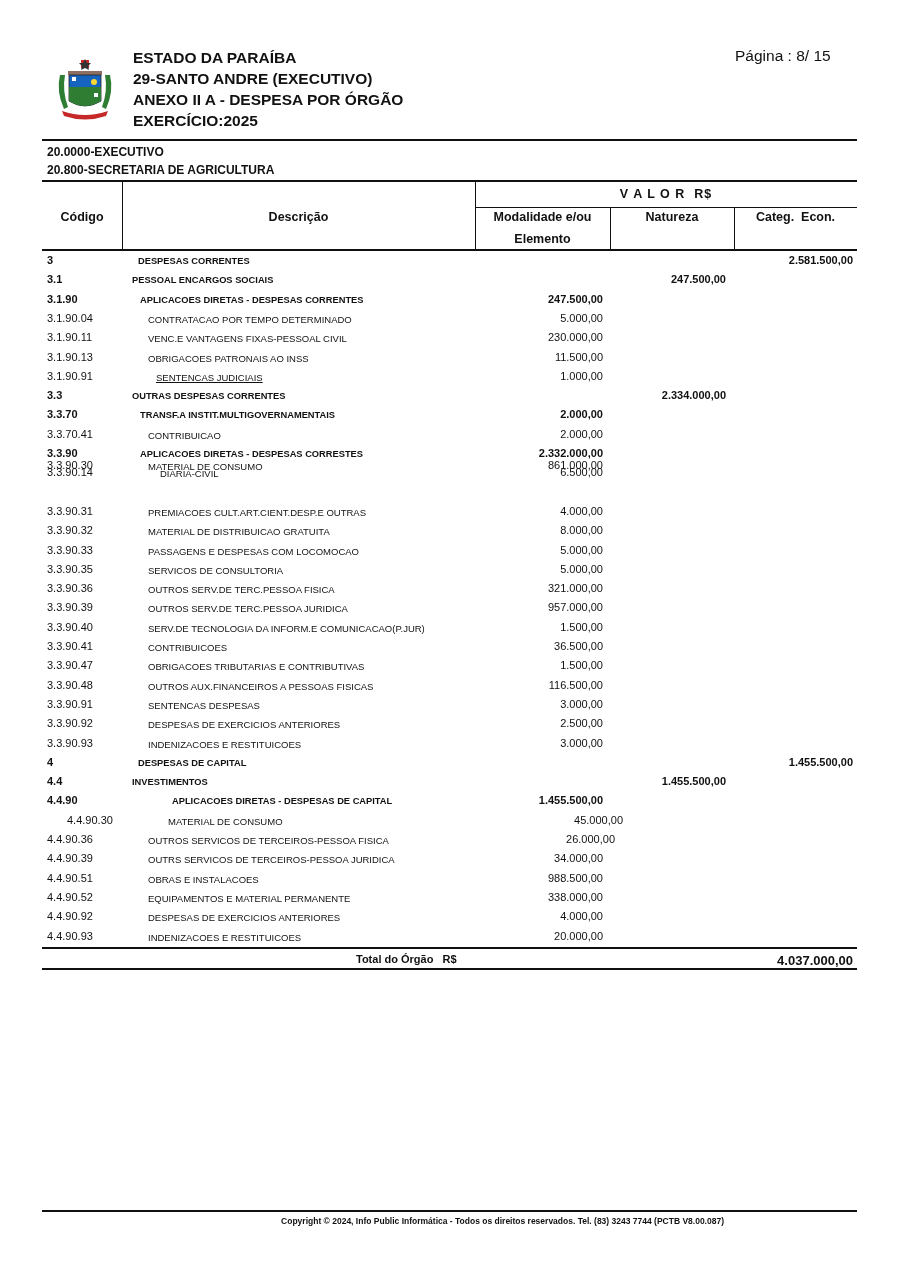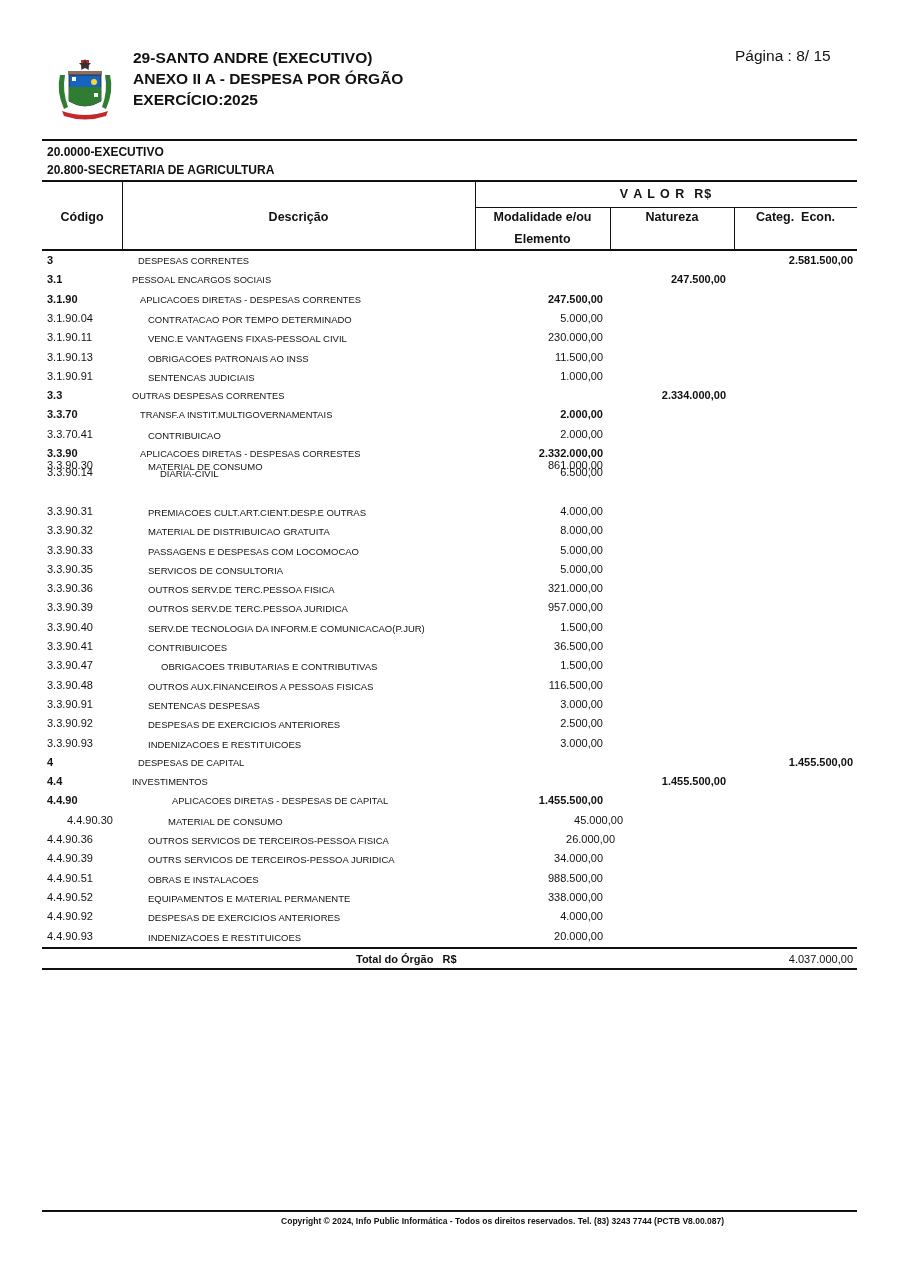--- a/index.html
+++ b/index.html
@@ -10,26 +10,26 @@
   .page-num { position: absolute; left: 735px; top: 47px; font-size: 15.5px; }
   .rule { position: absolute; left: 42px; width: 815px; background: #111; }
   .org { position: absolute; left: 47px; font-weight: bold; font-size: 12px; }
   .vline { position: absolute; width: 1px; background: #111; }
   .th { position: absolute; font-weight: bold; font-size: 12.5px; text-align: center; }
   .row { position: absolute; left: 0; width: 900px; height: 19px; font-size: 10.5px; }
   .row .code { position: absolute; left: 47px; top: 0; font-size: 11px; }
   .row .desc { position: absolute; top: 2px; font-size: 9.5px; }
   .row .val { position: absolute; top: 0; text-align: right; font-size: 11px; }
   .row.b .code, .row.b .desc, .row.b .val { font-weight: bold; }
-  .row .desc.b { font-weight: normal; font-size: 9.3px; }
+  .row .desc.b { font-weight: bold; font-size: 9.3px; }
   .v-mod { right: 297px; }
   .v-nat { right: 174px; }
   .v-cat { right: 47px; }
   .total-label { position: absolute; left: 356px; top: 953px; font-weight: bold; font-size: 11px; white-space: pre; }
-  .total-val { position: absolute; right: 47px; top: 953px; font-weight: normal; font-size: 11px; }
+  .total-val { position: absolute; right: 47px; top: 953px; font-weight: bold; font-size: 13px; }
   .footer { position: absolute; left: 0; width: 724px; top: 1216px; text-align: right; font-weight: bold; font-size: 8.5px; }
 </style>
 </head>
 <body>
 
 <div class="logo">
   <svg width="66" height="66" viewBox="0 0 66 66">
     <path d="M8 18 Q4 34 12 52 L16 50 Q10 34 13 18 Z" fill="#2e7d32"></path>
     <path d="M58 18 Q62 34 54 52 L50 50 Q56 34 53 18 Z" fill="#2e7d32"></path>
     <rect x="29" y="3" width="8" height="8" fill="#c62828"></rect>
@@ -38,20 +38,21 @@
     <path d="M17 18 H49 V44 Q33 54 17 44 Z" fill="#1565c0" stroke="#222" stroke-width="0.8"></path>
     <path d="M17 30 H49 V44 Q33 54 17 44 Z" fill="#2e7d32"></path>
     <circle cx="42" cy="25" r="3" fill="#fdd835"></circle>
     <rect x="20" y="20" width="4" height="4" fill="#fff"></rect>
     <rect x="42" y="36" width="4" height="4" fill="#fff"></rect>
     <path d="M10 54 Q33 62 56 54 L54 59 Q33 66 12 59 Z" fill="#c62828"></path>
   </svg>
 </div>
 
 <div class="hdr-title">
+  <div>ESTADO DA PARAÍBA</div>
   <div>29-SANTO ANDRE (EXECUTIVO)</div>
   <div>ANEXO II A - DESPESA POR ÓRGÃO</div>
   <div>EXERCÍCIO:2025</div>
 </div>
 <div class="page-num">Página : 8/ 15</div>
 
 <div class="rule" style="top:139px;height:2px;"></div>
 <div class="org" style="top:145px;">20.0000-EXECUTIVO</div>
 <div class="org" style="top:163px;">20.800-SECRETARIA DE AGRICULTURA</div>
 <div class="rule" style="top:180px;height:2px;"></div>
@@ -110,21 +111,21 @@
     </div>
     <div class="row" style="top: 350.5px;">
       <span class="code">3.1.90.13</span>
       <span class="desc" style="left: 148px;">OBRIGACOES PATRONAIS AO INSS</span>
       <span class="val v-mod">11.500,00</span>
       <span class="val v-nat"></span>
       <span class="val v-cat"></span>
     </div>
     <div class="row" style="top: 369.8px;">
       <span class="code">3.1.90.91</span>
-      <span class="desc" style="left: 148px;">SENTENCAS JUDICIAIS</span>
+      <span class="desc" style="left: 156px; text-decoration: underline;">SENTENCAS JUDICIAIS</span>
       <span class="val v-mod">1.000,00</span>
       <span class="val v-nat"></span>
       <span class="val v-cat"></span>
     </div>
     <div class="row b" style="top: 389.1px;">
       <span class="code">3.3</span>
       <span class="desc b" style="left: 132px;">OUTRAS DESPESAS CORRENTES</span>
       <span class="val v-mod"></span>
       <span class="val v-nat">2.334.000,00</span>
       <span class="val v-cat"></span>
@@ -215,21 +216,21 @@
     </div>
     <div class="row" style="top: 640px;">
       <span class="code">3.3.90.41</span>
       <span class="desc" style="left: 148px;">CONTRIBUICOES</span>
       <span class="val v-mod">36.500,00</span>
       <span class="val v-nat"></span>
       <span class="val v-cat"></span>
     </div>
     <div class="row" style="top: 659.3px;">
       <span class="code">3.3.90.47</span>
-      <span class="desc" style="left: 148px; margin-left: 13px;">OBRIGACOES TRIBUTARIAS E CONTRIBUTIVAS</span>
+      <span class="desc" style="left: 148px;">OBRIGACOES TRIBUTARIAS E CONTRIBUTIVAS</span>
       <span class="val v-mod">1.500,00</span>
       <span class="val v-nat"></span>
       <span class="val v-cat"></span>
     </div>
     <div class="row" style="top: 678.6px;">
       <span class="code">3.3.90.48</span>
       <span class="desc" style="left: 148px;">OUTROS AUX.FINANCEIROS A PESSOAS FISICAS</span>
       <span class="val v-mod">116.500,00</span>
       <span class="val v-nat"></span>
       <span class="val v-cat"></span>

